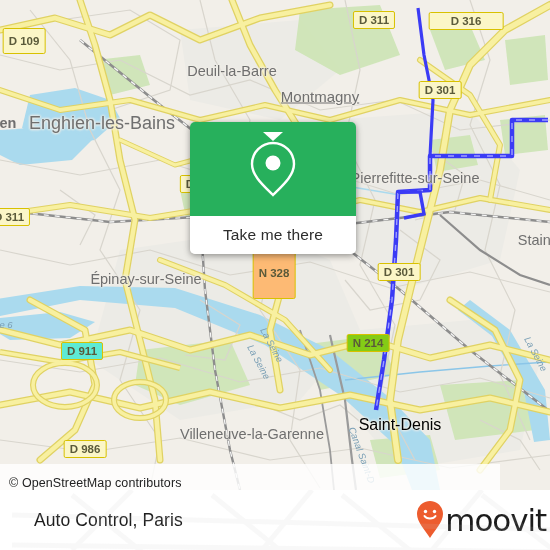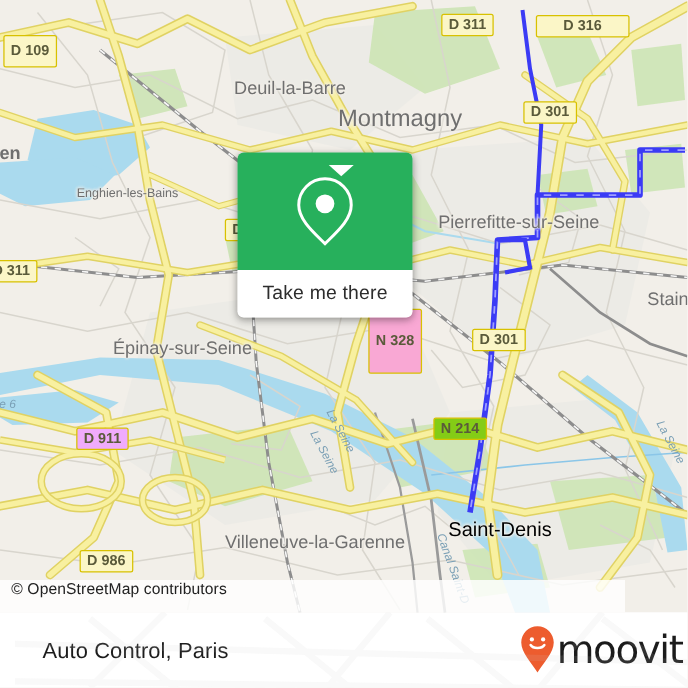--- a/index.html
+++ b/index.html
@@ -12,21 +12,21 @@
   #root{position:relative;width:550px;height:550px;overflow:hidden;}
 
   
   .map{position:absolute;left:0;top:0;width:550px;height:490px;overflow:hidden;background:#f2efe9;}
   .map svg{display:block;}
 
   
   .attrib{
     position:absolute;left:0;bottom:0;width:500px;height:26px;
     background:rgba(255,255,255,0.82);
-    display:flex;align-items:flex-start;
+    display:flex;align-items:flex-end;
   }
   .attrib span{
     font-size:12.5px;color:#222;padding-left:9px;letter-spacing:0.1px;
   }
 
   
   .footer{
     position:absolute;left:0;top:490px;width:550px;height:60px;
     background:#ffffff;overflow:hidden;
   }
@@ -38,21 +38,21 @@
   }
   .place-title{font-size:17.5px;color:#1c1c1c;letter-spacing:0.1px;}
   .brand{display:flex;align-items:center;gap:0;}
   .brand-word{
     font-size:31px;color:#1b1b1b;letter-spacing:-1.1px;font-weight:400;
     font-family:"DejaVu Sans", sans-serif;
   }
 
   
   .card{
-    position:absolute;left:190px;top:122px;width:140px;
+    position:absolute;left:190px;top:122px;width:166px;
     border-radius:5px;overflow:visible;
     box-shadow:0 2px 7px rgba(0,0,0,0.30);
     filter:drop-shadow(0 1px 2px rgba(0,0,0,0.12));
   }
   .card-head{
     background:#27b05c;height:94px;border-radius:5px 5px 0 0;
     display:flex;align-items:center;justify-content:center;
   }
   .card-foot{
     background:#fff;height:38px;border-radius:0 0 5px 5px;
@@ -190,43 +190,43 @@
       <g id="transit-layer" fill="none">
         <path d="M548,120 L512,120 L512,156 L430,156 L430,190 L398,192 L396,240 L392,300 L384,360 L376,410" stroke="#3b3bf5" stroke-width="4.5" stroke-linejoin="round"></path>
         <path d="M548,120 L512,120 L512,156 L430,156 L430,190 L398,192 L396,240 L392,300 L384,360 L376,410" stroke="#a0a0ff" stroke-width="1.4" stroke-dasharray="6 7"></path>
         <path d="M398,192 L420,192 L424,214 L404,218" stroke="#3b3bf5" stroke-width="3.4"></path>
         <path d="M430,156 L433,100 L424,55 L418,8" stroke="#3b3bf5" stroke-width="3.2"></path>
       </g>
     </svg>
 
     <div id="map-labels">
         <div style="position: absolute; left: 232px; top: 71px; transform: translate(-50%, -50%); font-size: 14.5px; color: rgb(111, 111, 111); white-space: nowrap; text-shadow: rgb(242, 239, 233) 0px 0px 3px, rgb(242, 239, 233) 0px 0px 3px, rgb(242, 239, 233) 0px 0px 3px, rgb(242, 239, 233) 0px 0px 2px;">Deuil-la-Barre</div>
-        <div style="position: absolute; left: 320px; top: 96px; transform: translate(-50%, -50%); font-size: 19px; color: rgb(111, 111, 111); white-space: nowrap; text-shadow: rgb(242, 239, 233) 0px 0px 3px, rgb(242, 239, 233) 0px 0px 3px, rgb(242, 239, 233) 0px 0px 3px, rgb(242, 239, 233) 0px 0px 2px;">Montmagny</div>
-        <div style="position: absolute; left: 102px; top: 123px; transform: translate(-50%, -50%); font-size: 10px; color: rgb(111, 111, 111); white-space: nowrap; text-shadow: rgb(242, 239, 233) 0px 0px 3px, rgb(242, 239, 233) 0px 0px 3px, rgb(242, 239, 233) 0px 0px 3px, rgb(242, 239, 233) 0px 0px 2px; margin-top: 32px;">Enghien-les-Bains</div>
+        <div style="position: absolute; left: 320px; top: 96px; transform: translate(-50%, -50%); font-size: 15px; color: rgb(111, 111, 111); white-space: nowrap; text-shadow: rgb(242, 239, 233) 0px 0px 3px, rgb(242, 239, 233) 0px 0px 3px, rgb(242, 239, 233) 0px 0px 3px, rgb(242, 239, 233) 0px 0px 2px; text-decoration: underline;">Montmagny</div>
+        <div style="position: absolute; left: 102px; top: 123px; transform: translate(-50%, -50%); font-size: 18px; color: rgb(111, 111, 111); white-space: nowrap; text-shadow: rgb(242, 239, 233) 0px 0px 3px, rgb(242, 239, 233) 0px 0px 3px, rgb(242, 239, 233) 0px 0px 3px, rgb(242, 239, 233) 0px 0px 2px;">Enghien-les-Bains</div>
         <div style="position: absolute; left: 415px; top: 178px; transform: translate(-50%, -50%); font-size: 14.5px; color: rgb(111, 111, 111); white-space: nowrap; text-shadow: rgb(242, 239, 233) 0px 0px 3px, rgb(242, 239, 233) 0px 0px 3px, rgb(242, 239, 233) 0px 0px 3px, rgb(242, 239, 233) 0px 0px 2px;">Pierrefitte-sur-Seine</div>
         <div style="position: absolute; left: 538px; top: 240px; transform: translate(-50%, -50%); font-size: 14.5px; color: rgb(111, 111, 111); white-space: nowrap; text-shadow: rgb(242, 239, 233) 0px 0px 3px, rgb(242, 239, 233) 0px 0px 3px, rgb(242, 239, 233) 0px 0px 3px, rgb(242, 239, 233) 0px 0px 2px;">Stains</div>
         <div style="position: absolute; left: 146px; top: 279px; transform: translate(-50%, -50%); font-size: 14.5px; color: rgb(111, 111, 111); white-space: nowrap; text-shadow: rgb(242, 239, 233) 0px 0px 3px, rgb(242, 239, 233) 0px 0px 3px, rgb(242, 239, 233) 0px 0px 3px, rgb(242, 239, 233) 0px 0px 2px;">Épinay-sur-Seine</div>
         <div style="position: absolute; left: 252px; top: 434px; transform: translate(-50%, -50%); font-size: 14.5px; color: rgb(111, 111, 111); white-space: nowrap; text-shadow: rgb(242, 239, 233) 0px 0px 3px, rgb(242, 239, 233) 0px 0px 3px, rgb(242, 239, 233) 0px 0px 3px, rgb(242, 239, 233) 0px 0px 2px;">Villeneuve-la-Garenne</div>
         <div style="position: absolute; left: 400px; top: 425px; transform: translate(-50%, -50%); font-size: 16px; color: #000000; white-space: nowrap; text-shadow: rgb(242, 239, 233) 0px 0px 3px, rgb(242, 239, 233) 0px 0px 3px, rgb(242, 239, 233) 0px 0px 3px, rgb(242, 239, 233) 0px 0px 2px;">Saint-Denis</div>
         <div style="position: absolute; left: 8px; top: 123px; transform: translate(-50%, -50%); font-size: 14.5px; color: rgb(111, 111, 111); white-space: nowrap; text-shadow: rgb(242, 239, 233) 0px 0px 3px, rgb(242, 239, 233) 0px 0px 3px, rgb(242, 239, 233) 0px 0px 3px, rgb(242, 239, 233) 0px 0px 2px; font-weight: bold;">en</div>
         <div style="position: absolute; left: 272px; top: 345px; transform: translate(-50%, -50%) rotate(62deg); font-size: 9.5px; color: rgb(122, 159, 181); white-space: nowrap; font-style: italic;">La Seine</div>
         <div style="position: absolute; left: 259px; top: 362px; transform: translate(-50%, -50%) rotate(62deg); font-size: 9.5px; color: rgb(122, 159, 181); white-space: nowrap; font-style: italic;">La Seine</div>
         <div style="position: absolute; left: 536px; top: 354px; transform: translate(-50%, -50%) rotate(62deg); font-size: 9.5px; color: rgb(122, 159, 181); white-space: nowrap; font-style: italic;">La Seine</div>
         <div style="position: absolute; left: 6px; top: 324px; transform: translate(-50%, -50%) rotate(0deg); font-size: 9.5px; color: rgb(122, 159, 181); white-space: nowrap; font-style: italic;">e 6</div>
         <div style="position: absolute; left: 362px; top: 455px; transform: translate(-50%, -50%) rotate(70deg); font-size: 9.5px; color: rgb(122, 159, 181); white-space: nowrap; font-style: italic;">Canal Saint-D</div>
         <div style="position: absolute; left: 24px; top: 41px; transform: translate(-50%, -50%); background: rgb(251, 246, 199); border: 1.6px solid rgb(216, 193, 0); border-radius: 2px; padding: 5px 5px; font-size: 11.5px; font-weight: bold; color: rgb(90, 90, 58); white-space: nowrap; line-height: 14px;">D 109</div>
         <div style="position: absolute; left: 374px; top: 20px; transform: translate(-50%, -50%); background: rgb(251, 246, 199); border: 1.6px solid rgb(216, 193, 0); border-radius: 2px; padding: 1px 5px; font-size: 11.5px; font-weight: bold; color: rgb(90, 90, 58); white-space: nowrap; line-height: 14px;">D 311</div>
         <div style="position: absolute; left: 466px; top: 21px; transform: translate(-50%, -50%); background: rgb(251, 246, 199); border: 1.6px solid rgb(216, 193, 0); border-radius: 2px; padding: 1px 21px; font-size: 11.5px; font-weight: bold; color: rgb(90, 90, 58); white-space: nowrap; line-height: 14px;">D 316</div>
         <div style="position: absolute; left: 440px; top: 90px; transform: translate(-50%, -50%); background: rgb(251, 246, 199); border: 1.6px solid rgb(216, 193, 0); border-radius: 2px; padding: 1px 5px; font-size: 11.5px; font-weight: bold; color: rgb(90, 90, 58); white-space: nowrap; line-height: 14px;">D 301</div>
         <div style="position: absolute; left: 399px; top: 272px; transform: translate(-50%, -50%); background: rgb(251, 246, 199); border: 1.6px solid rgb(216, 193, 0); border-radius: 2px; padding: 1px 5px; font-size: 11.5px; font-weight: bold; color: rgb(90, 90, 58); white-space: nowrap; line-height: 14px;">D 301</div>
         <div style="position: absolute; left: 9px; top: 217px; transform: translate(-50%, -50%); background: rgb(251, 246, 199); border: 1.6px solid rgb(216, 193, 0); border-radius: 2px; padding: 1px 5px; font-size: 11.5px; font-weight: bold; color: rgb(90, 90, 58); white-space: nowrap; line-height: 14px;">D 311</div>
-        <div style="position: absolute; left: 82px; top: 351px; transform: translate(-50%, -50%); background: #f0abfc; border: 1.6px solid rgb(216, 193, 0); border-radius: 2px; padding: 1px 5px; font-size: 11.5px; font-weight: bold; color: rgb(90, 90, 58); white-space: nowrap; line-height: 14px;">D 911</div>
+        <div style="position: absolute; left: 82px; top: 351px; transform: translate(-50%, -50%); background: #5eead4; border: 1.6px solid rgb(216, 193, 0); border-radius: 2px; padding: 1px 5px; font-size: 11.5px; font-weight: bold; color: rgb(90, 90, 58); white-space: nowrap; line-height: 14px;">D 911</div>
         <div style="position: absolute; left: 85px; top: 449px; transform: translate(-50%, -50%); background: rgb(251, 246, 199); border: 1.6px solid rgb(216, 193, 0); border-radius: 2px; padding: 1px 5px; font-size: 11.5px; font-weight: bold; color: rgb(90, 90, 58); white-space: nowrap; line-height: 14px; text-align: right;">D 986</div>
         <div style="position: absolute; left: 368px; top: 343px; transform: translate(-50%, -50%); background: #84cc16; border: 1.6px solid rgb(216, 193, 0); border-radius: 2px; padding: 1px 5px; font-size: 11.5px; font-weight: bold; color: rgb(90, 90, 58); white-space: nowrap; line-height: 14px;">N 214</div>
-        <div style="position: absolute; left: 274px; top: 273px; transform: translate(-50%, -50%); background: #f9a8d4; border: 1.6px solid rgb(216, 193, 0); border-radius: 2px; padding: 18px 5px; font-size: 11.5px; font-weight: bold; color: rgb(90, 90, 58); white-space: nowrap; line-height: 14px; margin-left: 42px;">N 328</div>
+        <div style="position: absolute; left: 274px; top: 273px; transform: translate(-50%, -50%); background: #fdba74; border: 1.6px solid rgb(216, 193, 0); border-radius: 2px; padding: 18px 5px; font-size: 11.5px; font-weight: bold; color: rgb(90, 90, 58); white-space: nowrap; line-height: 14px;">N 328</div>
         <div style="position: absolute; left: 190px; top: 184px; transform: translate(-50%, -50%); background: rgb(251, 246, 199); border: 1.6px solid rgb(216, 193, 0); border-radius: 2px; padding: 1px 5px; font-size: 11.5px; font-weight: bold; color: rgb(90, 90, 58); white-space: nowrap; line-height: 14px;">D</div>
       </div>
 
     <div class="attrib">
       <span>© OpenStreetMap contributors</span>
     </div>
   </div>
 
   <div class="card">
     <div class="card-head">

